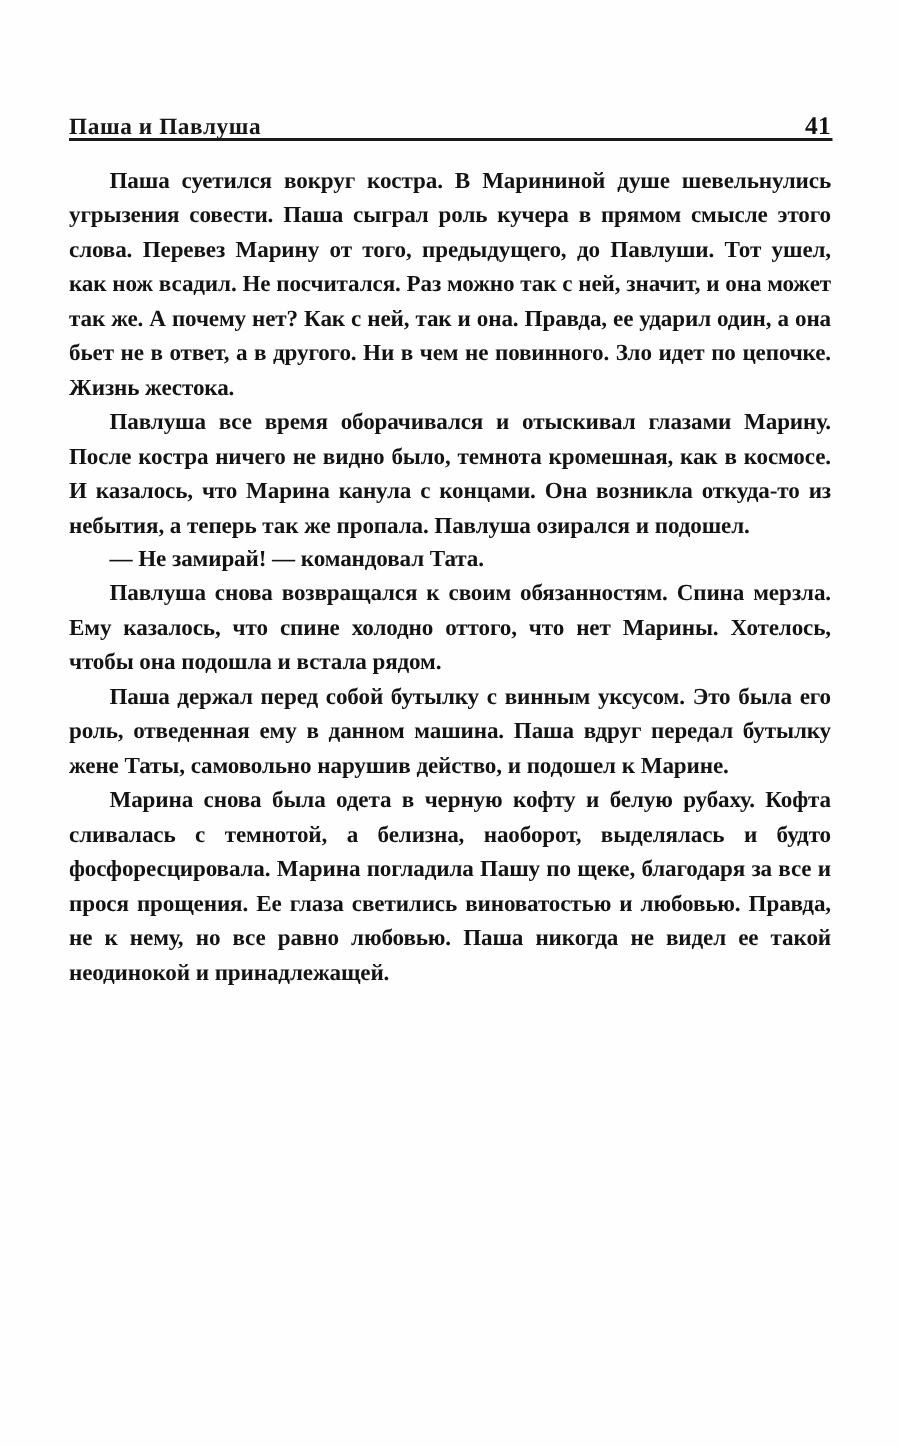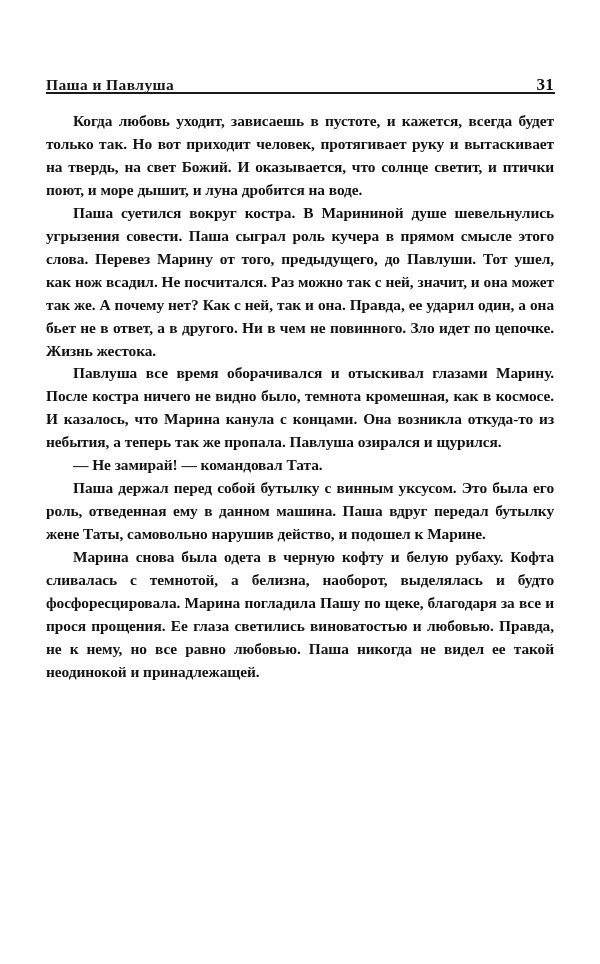--- a/index.html
+++ b/index.html
@@ -88,28 +88,28 @@
     text-rendering: optimizeLegibility;
   }
 </style>
 </head>
 <body>
 
 <div class="page">
 
   <div class="running-head">
     <span class="running-head-title">Паша и Павлуша</span>
-    <span class="running-head-folio">31</span>
+    <span class="running-head-folio">41</span>
   </div>
 
   <div class="head-rule"></div>
 
   <div class="textblock">
 
-      <p class="para indent">Когда любовь уходит, зависаешь в пустоте, и кажется, всегда будет только так. Но вот приходит человек, протягивает руку и вытаскивает на твердь, на свет Божий. И оказывается, что солнце светит, и птички поют, и море дышит, и луна дробится на воде.</p>
       <p class="para indent">Паша суетился вокруг костра. В Марининой душе шевельнулись угрызения совести. Паша сыграл роль кучера в прямом смысле этого слова. Перевез Марину от того, предыдущего, до Павлуши. Тот ушел, как нож всадил. Не посчитался. Раз можно так с ней, значит, и она может так же. А почему нет? Как с ней, так и она. Правда, ее ударил один, а она бьет не в ответ, а в другого. Ни в чем не повинного. Зло идет по цепочке. Жизнь жестока.</p>
-      <p class="para indent">Павлуша все время оборачивался и отыскивал глазами Марину. После костра ничего не видно было, темнота кромешная, как в космосе. И казалось, что Марина канула с концами. Она возникла откуда-то из небытия, а теперь так же пропала. Павлуша озирался и щурился.</p>
+      <p class="para indent">Павлуша все время оборачивался и отыскивал глазами Марину. После костра ничего не видно было, темнота кромешная, как в космосе. И казалось, что Марина канула с концами. Она возникла откуда-то из небытия, а теперь так же пропала. Павлуша озирался и подошел.</p>
       <p class="para indent">— Не замирай! — командовал Тата.</p>
+      <p class="para indent">Павлуша снова возвращался к своим обязанностям. Спина мерзла. Ему казалось, что спине холодно оттого, что нет Марины. Хотелось, чтобы она подошла и встала рядом.</p>
       <p class="para indent">Паша держал перед собой бутылку с винным уксусом. Это была его роль, отведенная ему в данном машина. Паша вдруг передал бутылку жене Таты, самовольно нарушив действо, и подошел к Марине.</p>
       <p class="para indent">Марина снова была одета в черную кофту и белую рубаху. Кофта сливалась с темнотой, а белизна, наоборот, выделялась и будто фосфоресцировала. Марина погладила Пашу по щеке, благодаря за все и прося прощения. Ее глаза светились виноватостью и любовью. Правда, не к нему, но все равно любовью. Паша никогда не видел ее такой неодинокой и принадлежащей.</p>
     </div>
 
 </div>
 
 </body></html>

